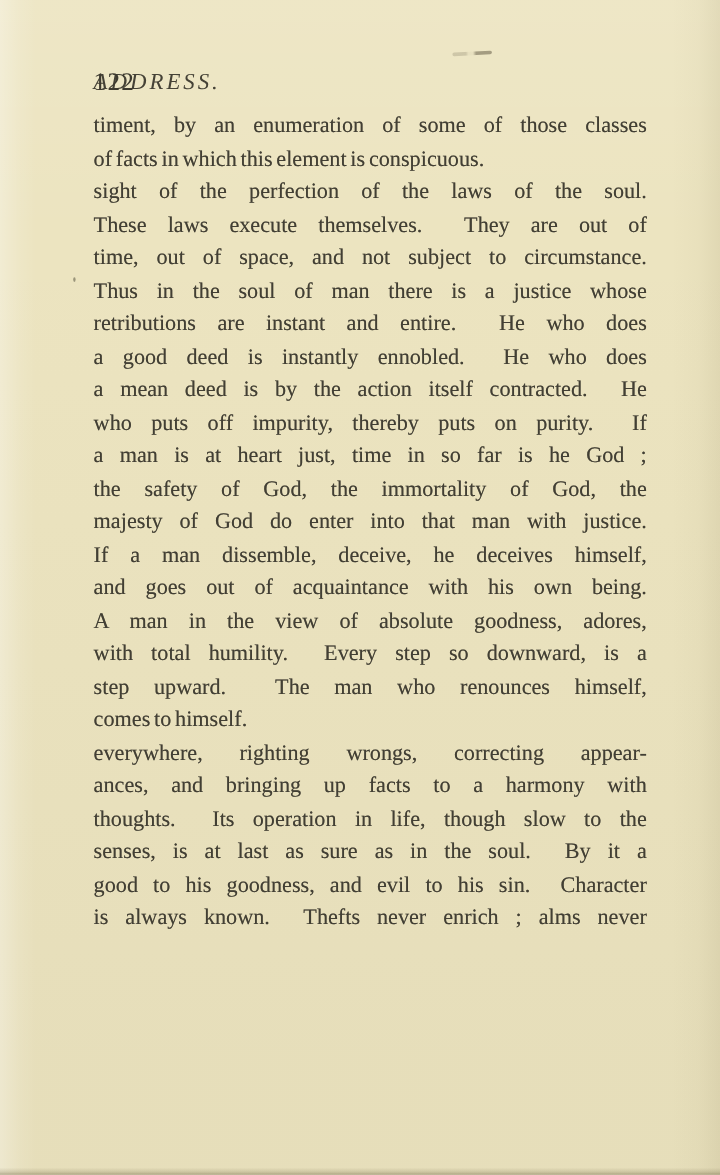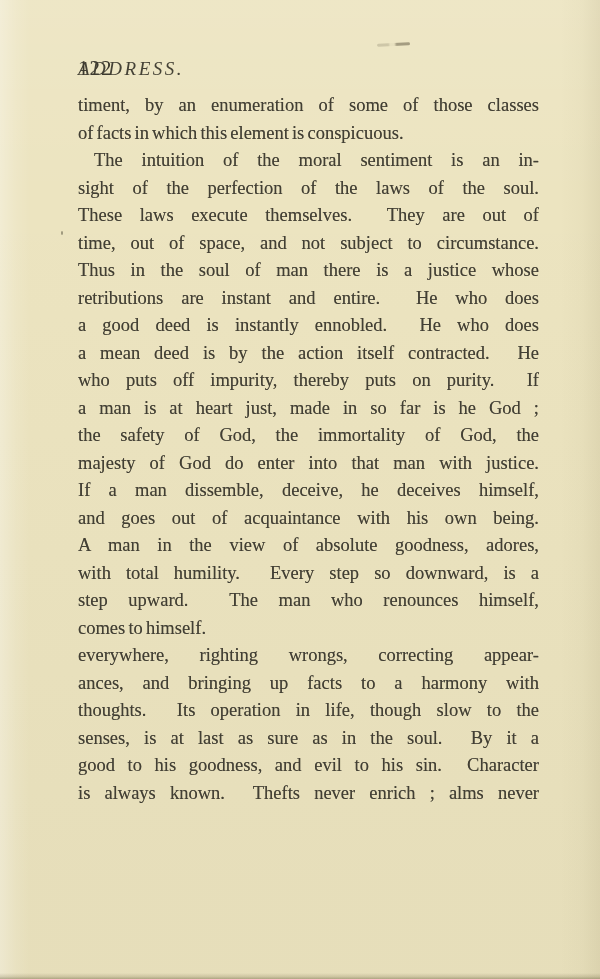--- a/index.html
+++ b/index.html
@@ -118,30 +118,29 @@
 
   <div class="pencil-mark"></div>
   <div class="speck"></div>
 
   <div class="page-body" id="page-body">
       <div class="para">
         <div class="line">timent, by an enumeration of some of those classes</div>
         <div class="line no-justify">of facts in which this element is conspicuous.</div>
       </div>
       <div class="para">
-        <div class="line indent">The intuition of the moral sentiment is an in-</div>
         <div class="line">sight of the perfection of the laws of the soul.</div>
         <div class="line">These laws execute themselves.&nbsp; They are out of</div>
         <div class="line">time, out of space, and not subject to circumstance.</div>
         <div class="line">Thus in the soul of man there is a justice whose</div>
         <div class="line">retributions are instant and entire.&nbsp; He who does</div>
         <div class="line">a good deed is instantly ennobled.&nbsp; He who does</div>
         <div class="line">a mean deed is by the action itself contracted.&nbsp; He</div>
         <div class="line">who puts off impurity, thereby puts on purity.&nbsp; If</div>
-        <div class="line">a man is at heart just, made in so far is he God ;</div>
+        <div class="line">a man is at heart just, time in so far is he God ;</div>
         <div class="line">the safety of God, the immortality of God, the</div>
         <div class="line">majesty of God do enter into that man with justice.</div>
         <div class="line">If a man dissemble, deceive, he deceives himself,</div>
         <div class="line">and goes out of acquaintance with his own being.</div>
         <div class="line">A man in the view of absolute goodness, adores,</div>
         <div class="line">with total humility.&nbsp; Every step so downward, is a</div>
         <div class="line">step upward.&nbsp; The man who renounces himself,</div>
         <div class="line no-justify">comes to himself.</div>
       </div>
       <div class="para">

